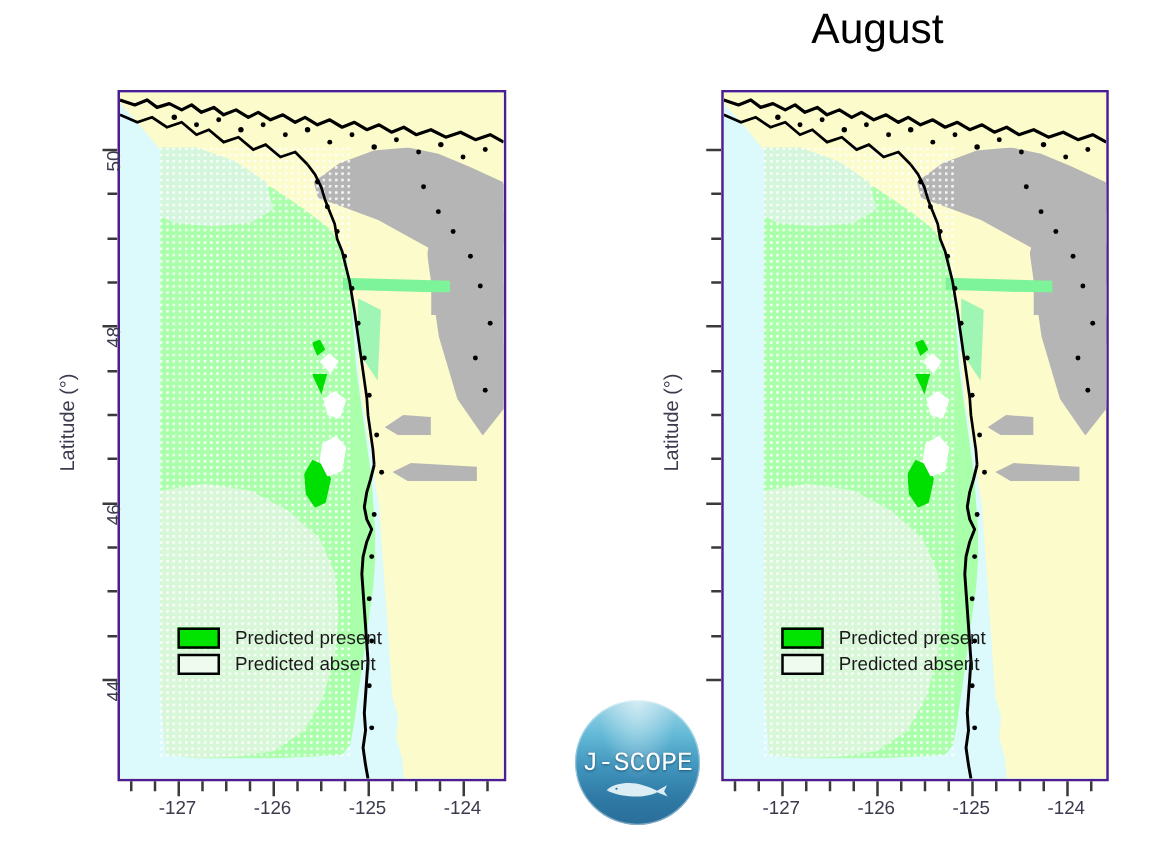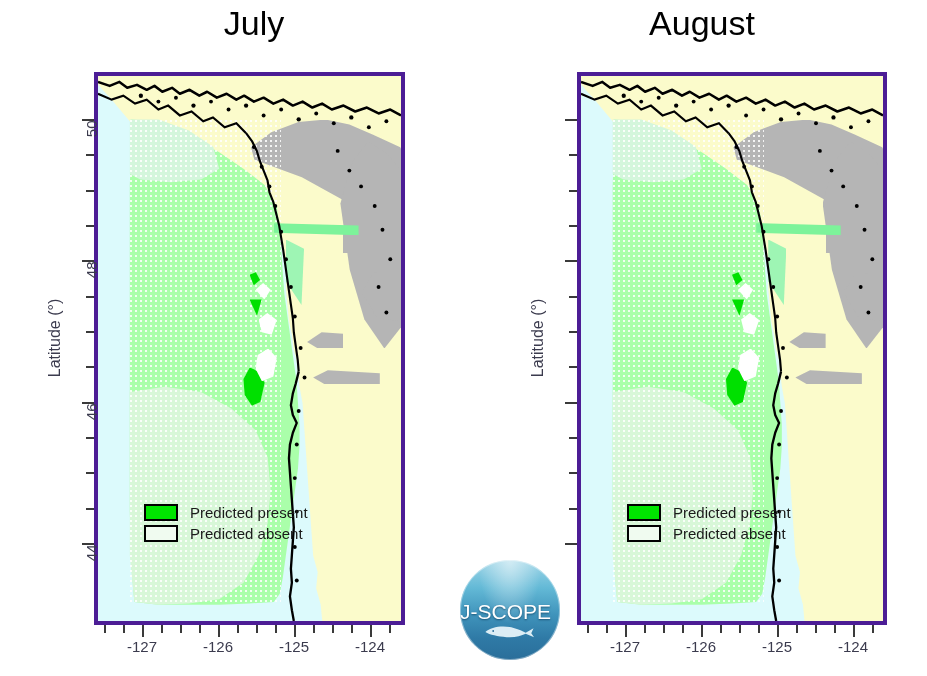--- a/index.html
+++ b/index.html
@@ -15,21 +15,21 @@
     text-align:center;font-size:34px;color:#000;
     letter-spacing:0px;line-height:1;
   }
   #panel-july .panel-title{padding-left:22px;}
   #panel-august .panel-title{padding-left:28px;}
 
   
   .map-frame{
     position:absolute;
     left:94px;top:72px;width:311px;height:553px;
-    border:4px solid #4c1d95;
+    border:2px solid #4c1d95;
     box-sizing:border-box;
     background:#fbfbcb;
     overflow:hidden;
   }
   #panel-august .map-frame{left:135px;width:310px;}
 
   
   .ocean{
     position:absolute;left:0;top:0;width:100%;height:100%;
     background:#dcfafc;
@@ -149,35 +149,34 @@
     box-shadow:0 0 0 1px rgba(255,255,255,.4) inset;
   }
   .logo .rays{
     position:absolute;left:0;top:0;width:100%;height:60%;
     background:
       linear-gradient(115deg, rgba(255,255,255,.35) 0 3px, transparent 3px 14px),
       linear-gradient(75deg, rgba(255,255,255,.25) 0 2px, transparent 2px 11px);
     opacity:.8;
   }
   .logo-text{
-    position:absolute;left:0;top:40%;width:100%;
-    font-family:Liberation Sans, sans-serif;
+    position:absolute;left:0;top:40%;width:100%;text-align:center;
+    font-family:Liberation Mono, monospace;
     font-size:21px;color:#ffffff;letter-spacing:0px;
     text-shadow:0 1px 2px rgba(0,40,70,.6);
   }
   .logo-fish{
     position:absolute;left:22%;top:63%;width:56%;height:16%;
   }
 </style>
 </head>
 <body>
 
 <div class="panel" id="panel-july">
 
-  <div class="panel-title">July</div>
 
   <div class="ylabel">Latitude (°)</div>
 
   <div class="ytick major" style="top:119px"></div>
   <div class="ytick" style="top:154px"></div>
   <div class="ytick" style="top:190px"></div>
   <div class="ytick" style="top:225px"></div>
   <div class="ytick major" style="top:260px"></div>
   <div class="ytick" style="top:296px"></div>
   <div class="ytick" style="top:331px"></div>

